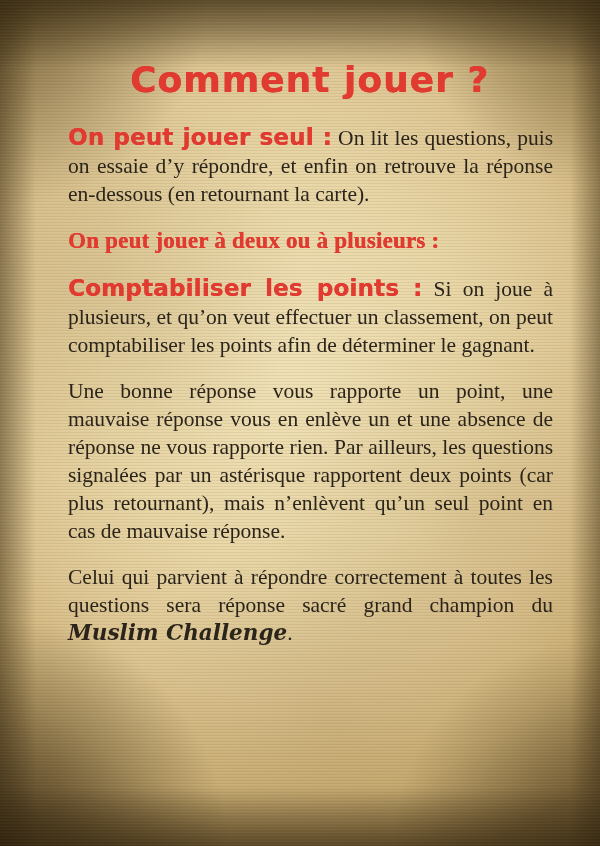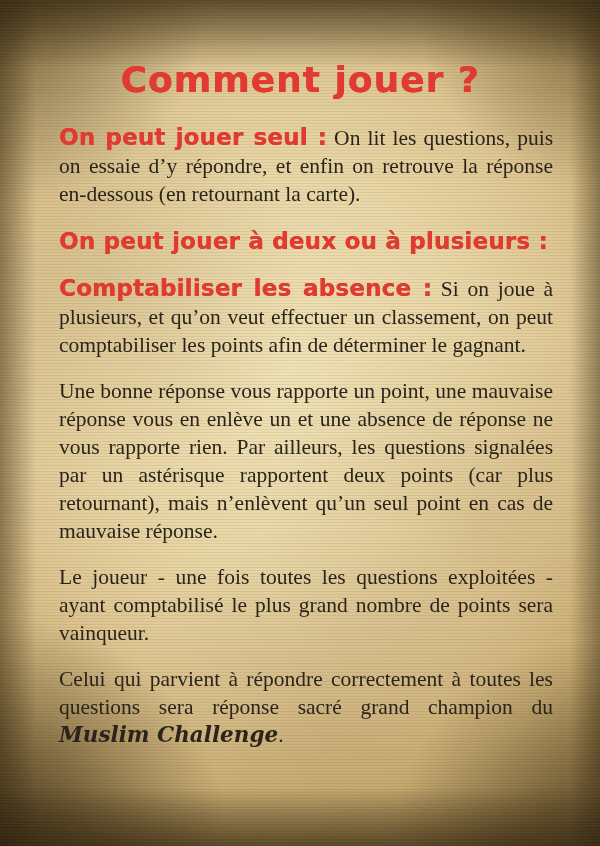--- a/index.html
+++ b/index.html
@@ -34,21 +34,21 @@
       
       radial-gradient(circle at 18% 34%, rgba(165, 132, 78, 0.22) 0%, rgba(165,132,78,0) 26%),
       radial-gradient(circle at 80% 62%, rgba(165, 132, 78, 0.18) 0%, rgba(165,132,78,0) 30%),
       radial-gradient(circle at 55% 85%, rgba(150, 118, 66, 0.20) 0%, rgba(150,118,66,0) 25%),
       
       radial-gradient(ellipse 80% 62% at 48% 44%,
         #efe1b6 0%, #e8d6a6 38%, #ddc592 62%, #caae74 82%, #a2854f 100%);
   }
   .content {
     position: relative;
-    padding: 58px 47px 0 47px;
+    padding: 58px 47px 0 66px;
   }
   .title {
     margin: 0 0 22px 0;
     text-align: center;
     font-family: "DejaVu Sans", sans-serif;
     font-weight: 800;
     font-size: 36px;
     line-height: 1.2;
     letter-spacing: 1px;
     color: #e03a31;
@@ -59,23 +59,24 @@
     font-weight: 800;
     font-size: 23px;
     letter-spacing: 0.2px;
     color: #e03a31;
     text-shadow: 0.3px 0 0 #e03a31;
   }
   .heading-line {
     display: block;
     margin: 0 0 4px 0;
     line-height: 30px;
+    font-family: Liberation Serif, serif;
   }
   .para {
-    margin: 0 0 18px 12px;
+    margin: 0 0 18px 2px;
     font-size: 21.5px;
     line-height: 28px;
     text-align: justify;
   }
   .brand {
     font-family: "DejaVu Serif", serif;
     font-style: italic;
     font-weight: bold;
   }
 </style>
@@ -84,22 +85,21 @@
 
 <div class="card">
   <div class="content">
 
     <h1 class="title">Comment jouer ?</h1>
 
     <p class="para"><span class="heading">On peut jouer seul  :</span> <span>On lit les questions, puis on essaie d’y répondre, et enfin on retrouve la réponse en-dessous (en retournant la carte).</span></p>
 
     <p class="para"><span class="heading heading-line">On peut jouer à deux ou à plusieurs :</span></p>
 
-    <p class="para"><span class="heading">Comptabiliser les absence :</span> <span>Si on joue à plusieurs, et qu’on veut effectuer un classement, on peut comptabiliser les points afin de déterminer le gagnant.</span></p>
+    <p class="para"><span class="heading">Comptabiliser les points :</span> <span>Si on joue à plusieurs, et qu’on veut effectuer un classement, on peut comptabiliser les points afin de déterminer le gagnant.</span></p>
 
     <p class="para">Une bonne réponse vous rapporte un point, une mauvaise réponse vous en enlève un et une absence de réponse ne vous rapporte rien. Par ailleurs, les questions signalées par un astérisque rapportent deux points (car plus retournant), mais n’enlèvent qu’un seul point en cas de mauvaise réponse.</p>
 
-    <p class="para">Le joueur - une fois toutes les questions exploitées - ayant comptabilisé le plus grand nombre de points sera vainqueur.</p>
 
     <p class="para"><span>Celui qui parvient à répondre correctement à toutes les questions sera réponse sacré grand champion du </span><span class="brand">Muslim Challenge</span><span>.</span></p>
 
   </div>
 </div>
 
 </body></html>

